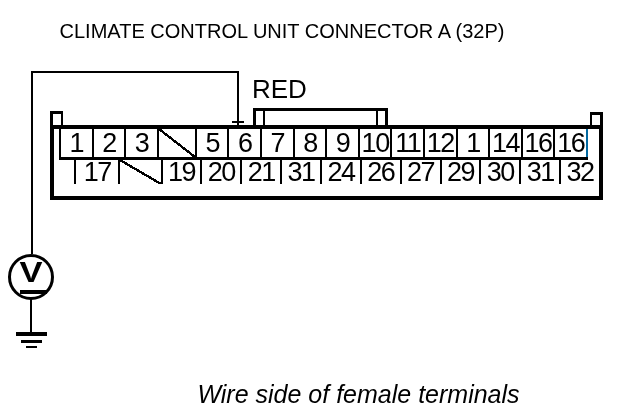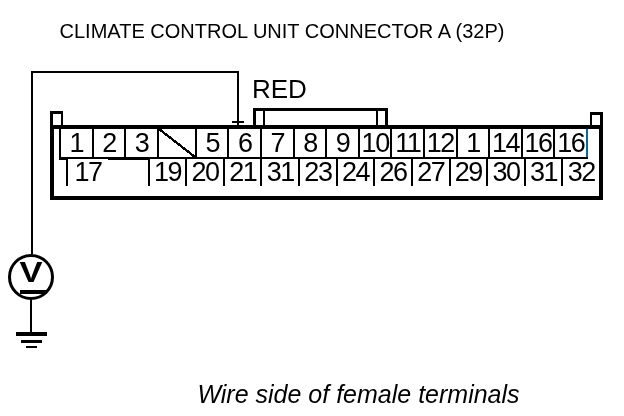--- a/index.html
+++ b/index.html
@@ -21,21 +21,21 @@
              border-left:3px solid #000;border-top:3px solid #000;border-right:2px solid #000;background:#fff;}
   .step-right{position:absolute;right:0;top:4px;width:13px;height:16px;box-sizing:border-box;
              border-right:3px solid #000;border-top:3px solid #000;border-left:2px solid #000;background:#fff;}
   .latch{position:absolute;left:203px;top:0;width:135px;height:19px;box-sizing:border-box;
          border:3px solid #000;border-bottom:none;background:#fff;}
   .latch-line-l{position:absolute;left:7px;top:0;bottom:0;width:2px;background:#000;}
   .latch-line-r{position:absolute;right:7px;top:0;bottom:0;width:2px;background:#000;}
 
   .row-top{margin-left:5px;width:529px;height:28px;border-bottom:3px solid #000;
            display:flex;box-sizing:content-box;}
-  .row-bottom{margin-left:12px;margin-right:0;height:24px;display:flex;align-items:center;}
+  .row-bottom{margin-left:20px;margin-right:0;height:24px;display:flex;}
   .cell{flex:1;display:flex;align-items:center;justify-content:center;
         border-left:2px solid #000;font-size:27px;line-height:1;
         letter-spacing:-1.5px;overflow:hidden;background:#fff;}
   .row-top .cell:last-child{border-right:2px solid #0369a1;}
   .cell.blocked{background-image:linear-gradient(to top right,
         transparent calc(50% - 1.2px), #000 calc(50% - 1.2px),
         #000 calc(50% + 1.2px), transparent calc(50% + 1.2px));}
   .row-top .cell.blocked{flex:1.18;}
   .row-bottom .cell.w17{flex:1.12;}
   .row-bottom .cell.blocked{flex:1.06;}
@@ -85,21 +85,20 @@
       <div class="cell">16</div>
       <div class="cell">16</div>
     </div>
     <div class="row-bottom">
       <div class="cell w17">17</div>
       <div class="cell blocked"></div>
       <div class="cell">19</div>
       <div class="cell">20</div>
       <div class="cell">21</div>
       <div class="cell">31</div>
-      <div class="cell">23</div>
       <div class="cell">24</div>
       <div class="cell">26</div>
       <div class="cell">27</div>
       <div class="cell">29</div>
       <div class="cell">30</div>
       <div class="cell">31</div>
       <div class="cell">32</div>
     </div>
   </div>
 </div>

